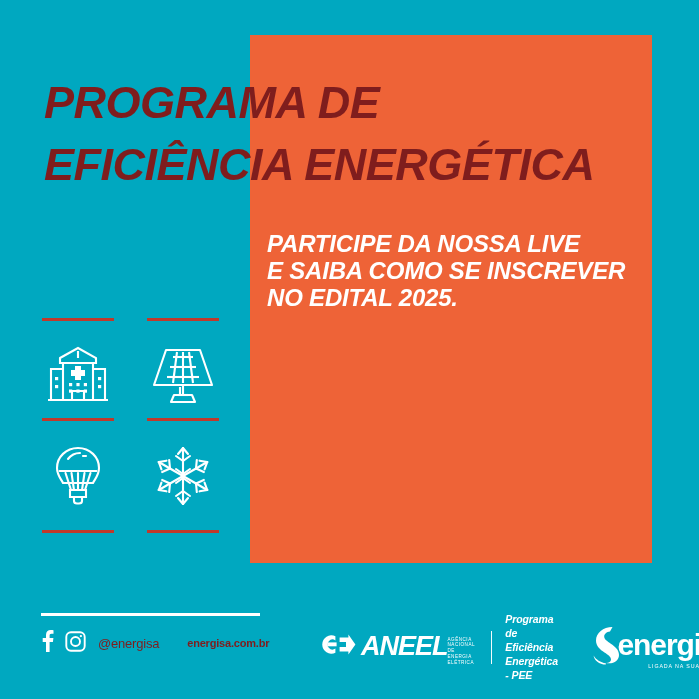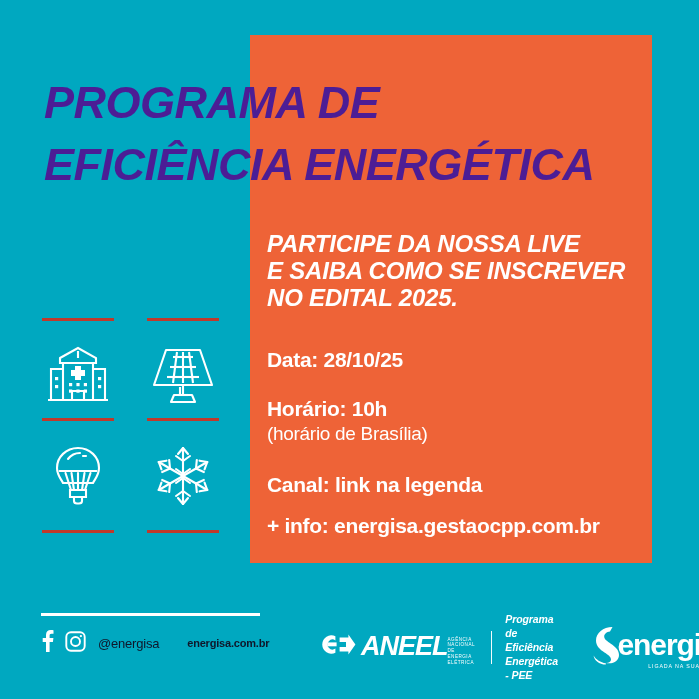--- a/index.html
+++ b/index.html
@@ -26,21 +26,21 @@
     height: 528px;
     background: #ee6337;
   }
 
   
   .headline {
     position: absolute;
     left: 44px;
     top: 72px;
     width: 620px;
-    color: #4c1d95;
+    color: #7f1d1d;
     font-style: italic;
     font-weight: 700;
     font-size: 45px;
     line-height: 62px;
     letter-spacing: -0.5px;
     white-space: pre-line;
   }
 
   
   .subhead {
@@ -122,21 +122,21 @@
     width: 219px;
     height: 3px;
     background: #ffffff;
   }
   .social {
     position: absolute;
     left: 41px;
     top: 630px;
     display: flex;
     align-items: center;
-    color: #0f172a;
+    color: #7f1d1d;
   }
   .social .fb { margin-right: 11px; }
   .social .ig { margin-right: 12px; }
   .social .handle {
     font-size: 13px;
     letter-spacing: -0.2px;
     margin-right: 28px;
   }
   .social .site {
     font-size: 11px;
@@ -221,27 +221,20 @@
 
   <div class="orange-panel"></div>
 
   <div class="headline">PROGRAMA DE
 EFICIÊNCIA ENERGÉTICA</div>
 
   <div class="subhead">PARTICIPE DA NOSSA LIVE
 E SAIBA COMO SE INSCREVER
 NO EDITAL 2025.</div>
 
-  <div class="details">
-    <div class="detail-row">Data: 28/10/25</div>
-    <div class="detail-row spaced">Horário: 10h</div>
-    <div class="detail-sub">(horário de Brasília)</div>
-    <div class="detail-row spaced2">Canal: link na legenda</div>
-    <div class="detail-row spaced3">+ info: energisa.gestaocpp.com.br</div>
-  </div>
 
   <div class="icon-grid">
 
     <div class="icon-row rule-row">
       <div class="icon-cell">
         <div class="rule"></div>
       </div>
       <div class="icon-cell">
         <div class="rule"></div>
       </div>

